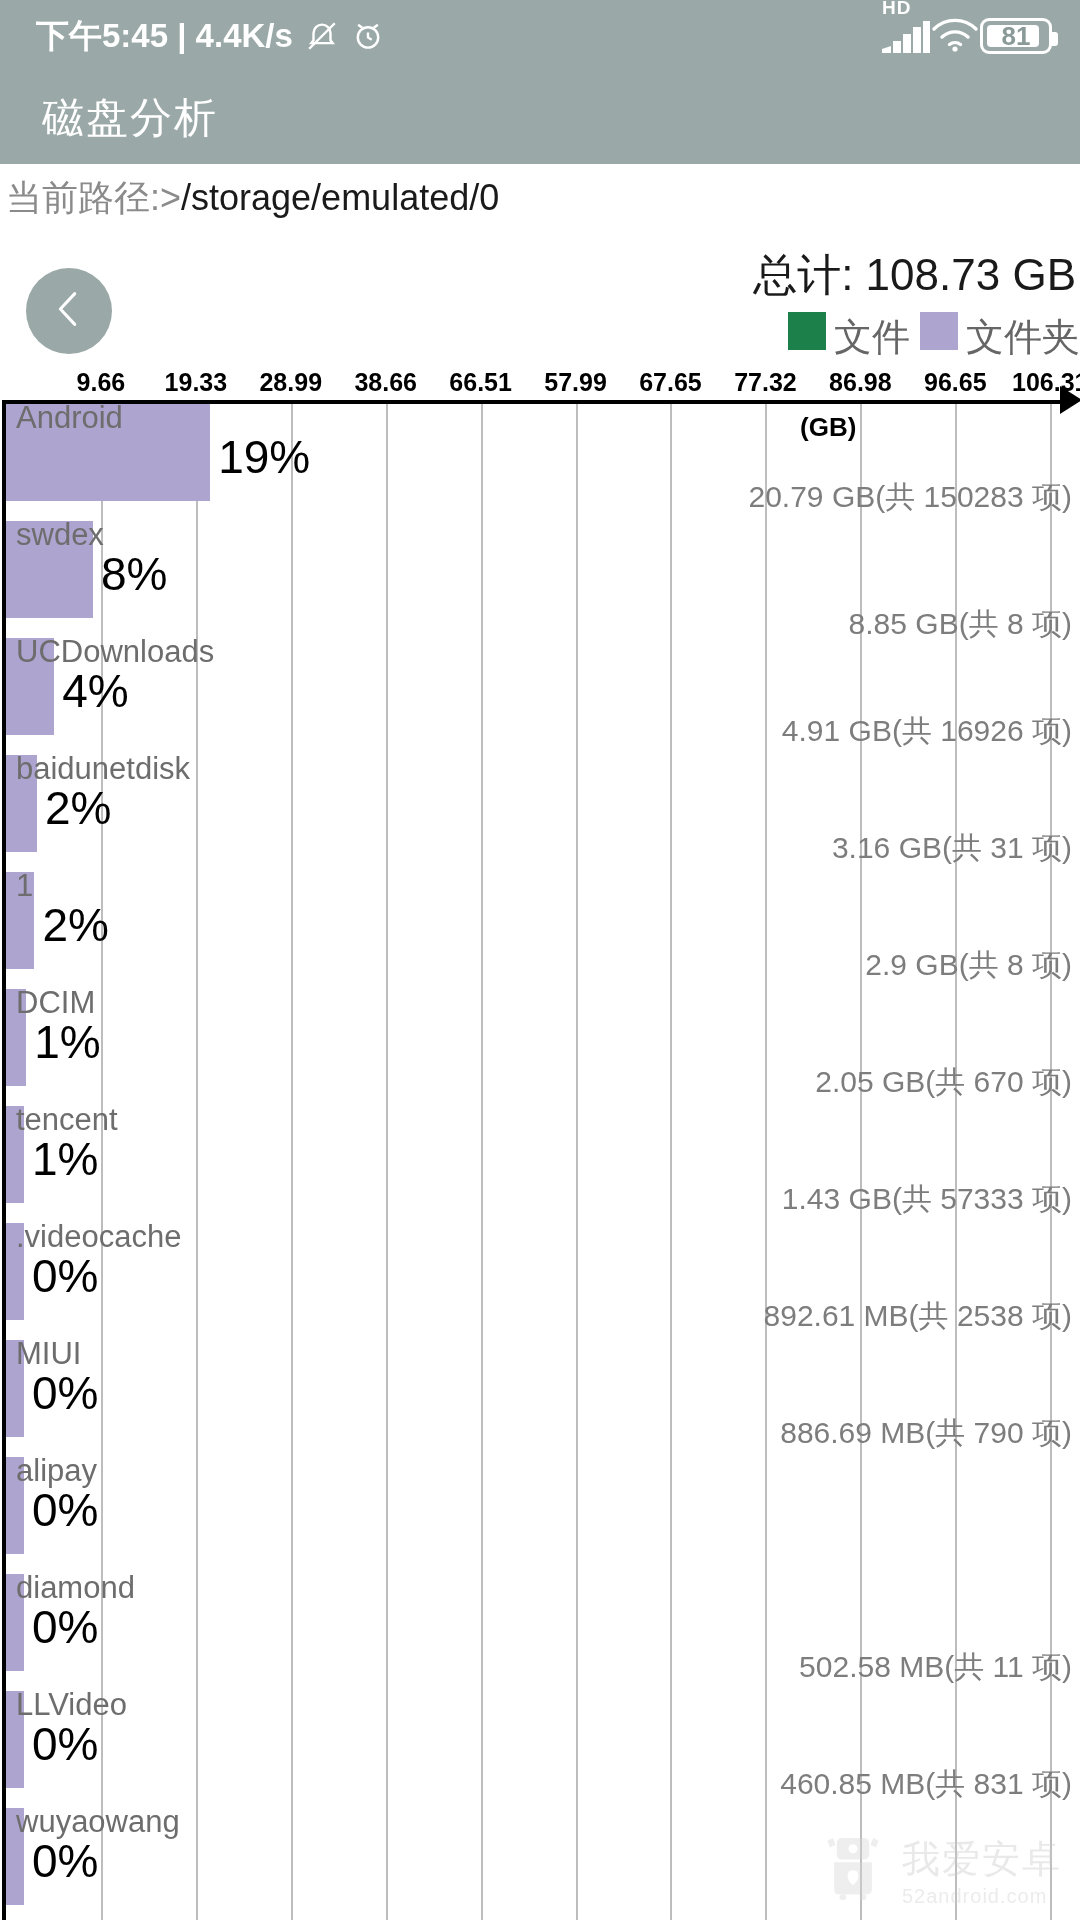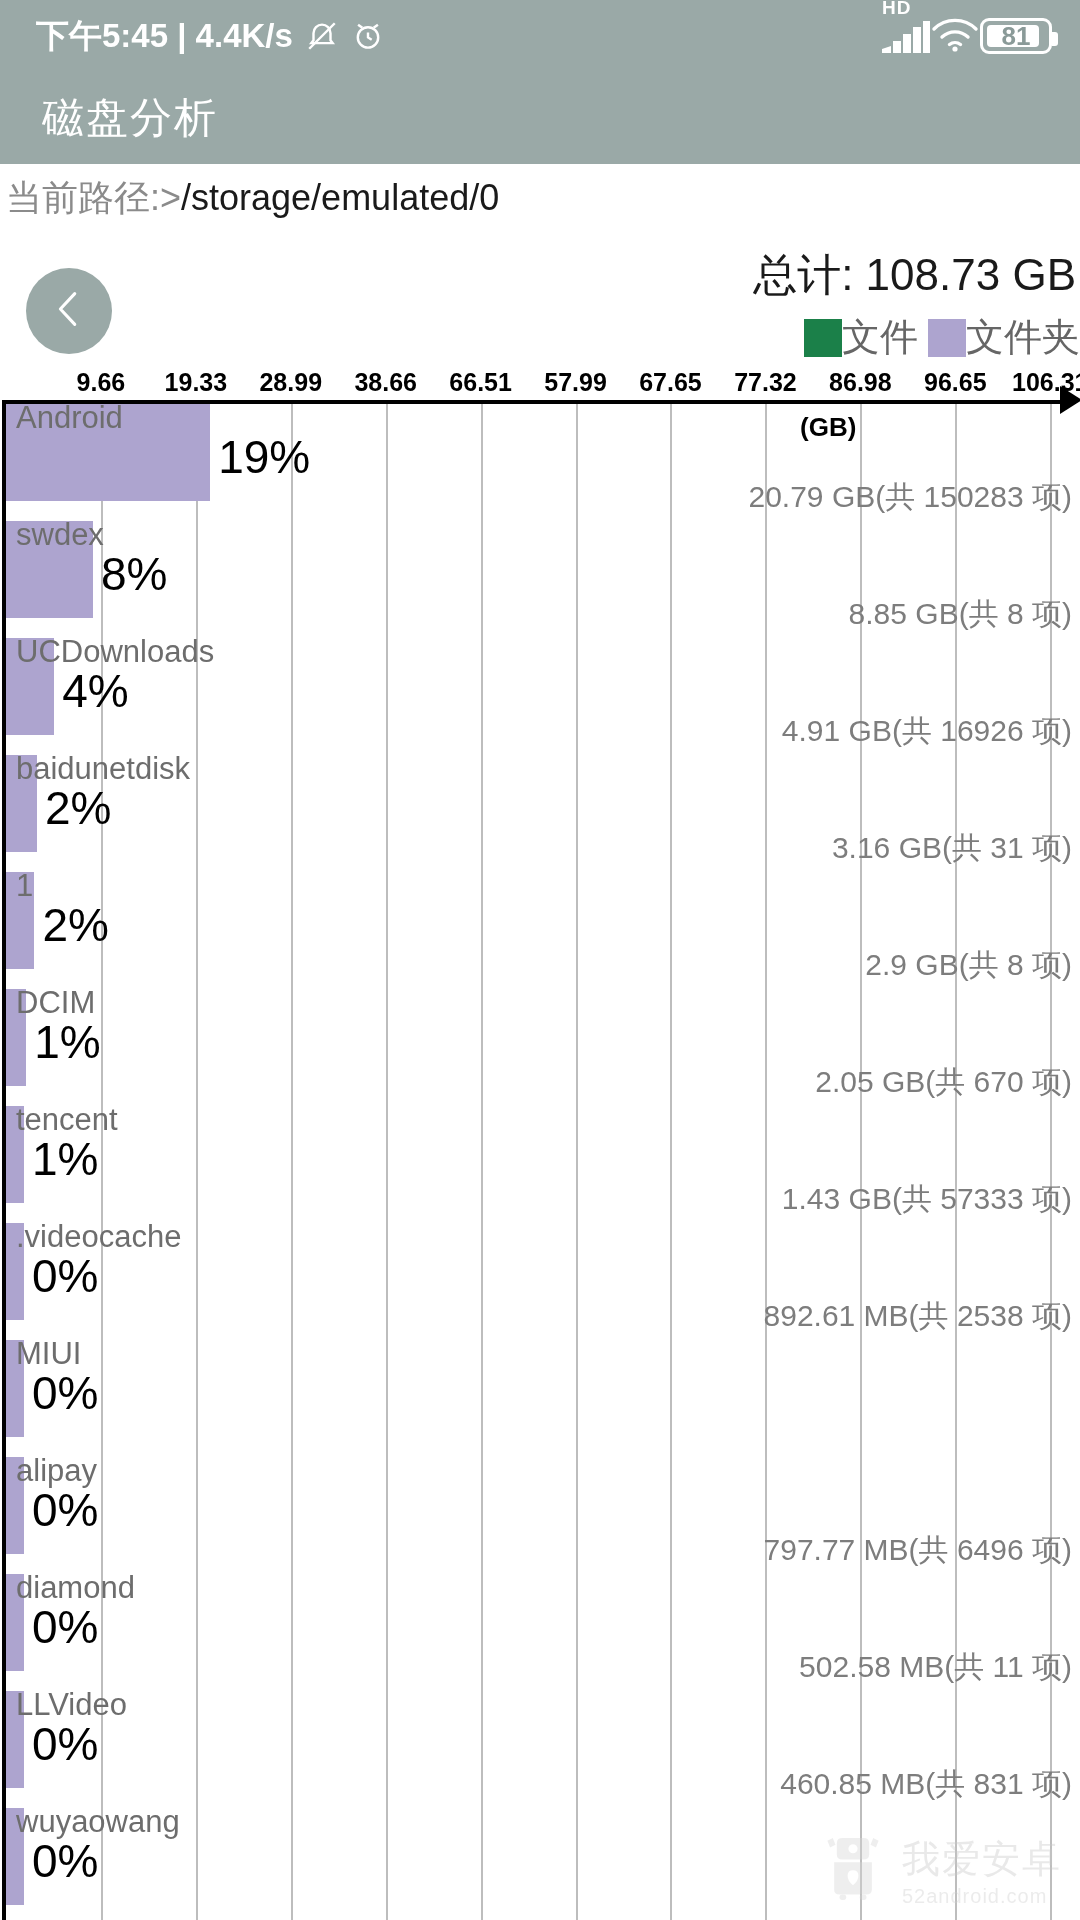--- a/index.html
+++ b/index.html
@@ -70,21 +70,21 @@
 
   
   .total {
     position: absolute; top: 246px; right: 4px;
     color: #1a1a1a; font-size: 44px; letter-spacing: 0px; white-space: nowrap;
   }
   .legend {
     position: absolute; top: 312px; right: 0px;
     display: flex; align-items: center; gap: 10px;
   }
-  .legend-item { display: flex; align-items: center; }
+  .legend-item { display: flex; gap: 8px; }
   .swatch { width: 38px; height: 38px; display: inline-block; }
   .legend-text { color: #666666; font-size: 38px; }
 
   
   .backbtn {
     position: absolute; top: 268px; left: 26px;
     width: 86px; height: 86px; border-radius: 50%;
     background: #9aa9a7;
     display: flex; align-items: center; justify-content: center;
   }
@@ -268,21 +268,21 @@
       <div class="row" style="top: 0px; height: 117px;">
         <div class="bar" style="width: 204.21px; height: 97px; background: rgb(173, 164, 207);"></div>
         <span class="bar-name">Android</span>
         <span class="bar-pct" style="left: 212.21px;">19%</span>
         <span class="bar-size" style="top: 73px;">20.79 GB(共 150283 项)</span>
       </div>
       <div class="row" style="top: 117px; height: 117px;">
         <div class="bar" style="width: 86.9291px; height: 97px; background: rgb(173, 164, 207);"></div>
         <span class="bar-name">swdex</span>
         <span class="bar-pct" style="left: 94.9291px;">8%</span>
-        <span class="bar-size" style="top: 73px;">8.85 GB(共 8 项)</span>
+        <span class="bar-size" style="top: 83px;">8.85 GB(共 8 项)</span>
       </div>
       <div class="row" style="top: 234px; height: 117px;">
         <div class="bar" style="width: 48.2285px; height: 97px; background: rgb(173, 164, 207);"></div>
         <span class="bar-name">UCDownloads</span>
         <span class="bar-pct" style="left: 56.2285px;">4%</span>
         <span class="bar-size" style="top: 73px;">4.91 GB(共 16926 项)</span>
       </div>
       <div class="row" style="top: 351px; height: 117px;">
         <div class="bar" style="width: 31.0391px; height: 97px; background: rgb(173, 164, 207);"></div>
         <span class="bar-name">baidunetdisk</span>
@@ -310,26 +310,26 @@
       <div class="row" style="top: 819px; height: 117px;">
         <div class="bar" style="width: 18px; height: 97px; background: rgb(173, 164, 207);"></div>
         <span class="bar-name">.videocache</span>
         <span class="bar-pct" style="left: 26px;">0%</span>
         <span class="bar-size" style="top: 73px;">892.61 MB(共 2538 项)</span>
       </div>
       <div class="row" style="top: 936px; height: 117px;">
         <div class="bar" style="width: 18px; height: 97px; background: rgb(173, 164, 207);"></div>
         <span class="bar-name">MIUI</span>
         <span class="bar-pct" style="left: 26px;">0%</span>
+        <span class="bar-size" style="top: 73px;">886.69 MB(共 790 项)</span>
       </div>
       <div class="row" style="top: 1053px; height: 117px;">
         <div class="bar" style="width: 18px; height: 97px; background: rgb(173, 164, 207);"></div>
         <span class="bar-name">alipay</span>
         <span class="bar-pct" style="left: 26px;">0%</span>
-        <span class="bar-size" style="top: 73px;">797.77 MB(共 6496 项)</span>
       </div>
       <div class="row" style="top: 1170px; height: 117px;">
         <div class="bar" style="width: 18px; height: 97px; background: rgb(173, 164, 207);"></div>
         <span class="bar-name">diamond</span>
         <span class="bar-pct" style="left: 26px;">0%</span>
         <span class="bar-size" style="top: 73px;">502.58 MB(共 11 项)</span>
       </div>
       <div class="row" style="top: 1287px; height: 117px;">
         <div class="bar" style="width: 18px; height: 97px; background: rgb(173, 164, 207);"></div>
         <span class="bar-name">LLVideo</span>

